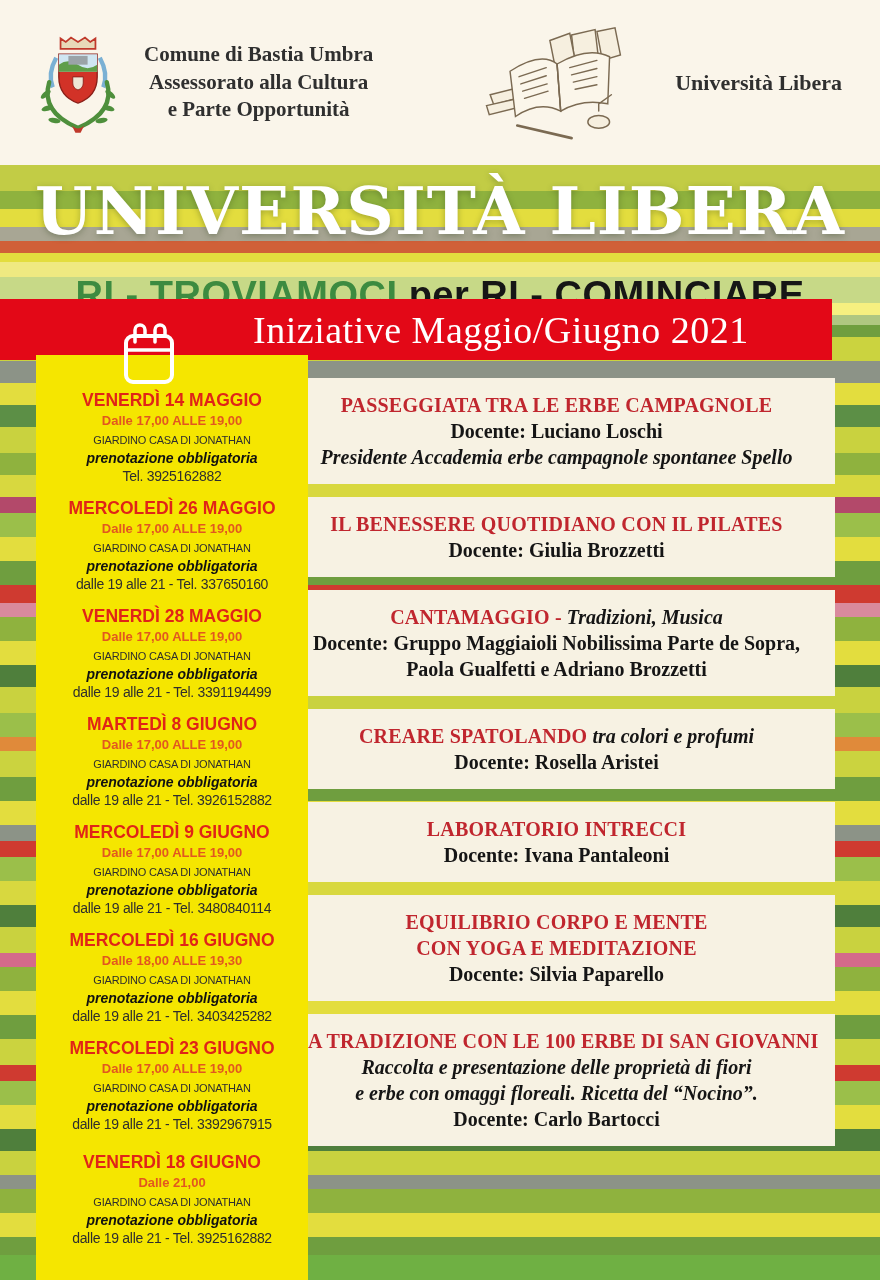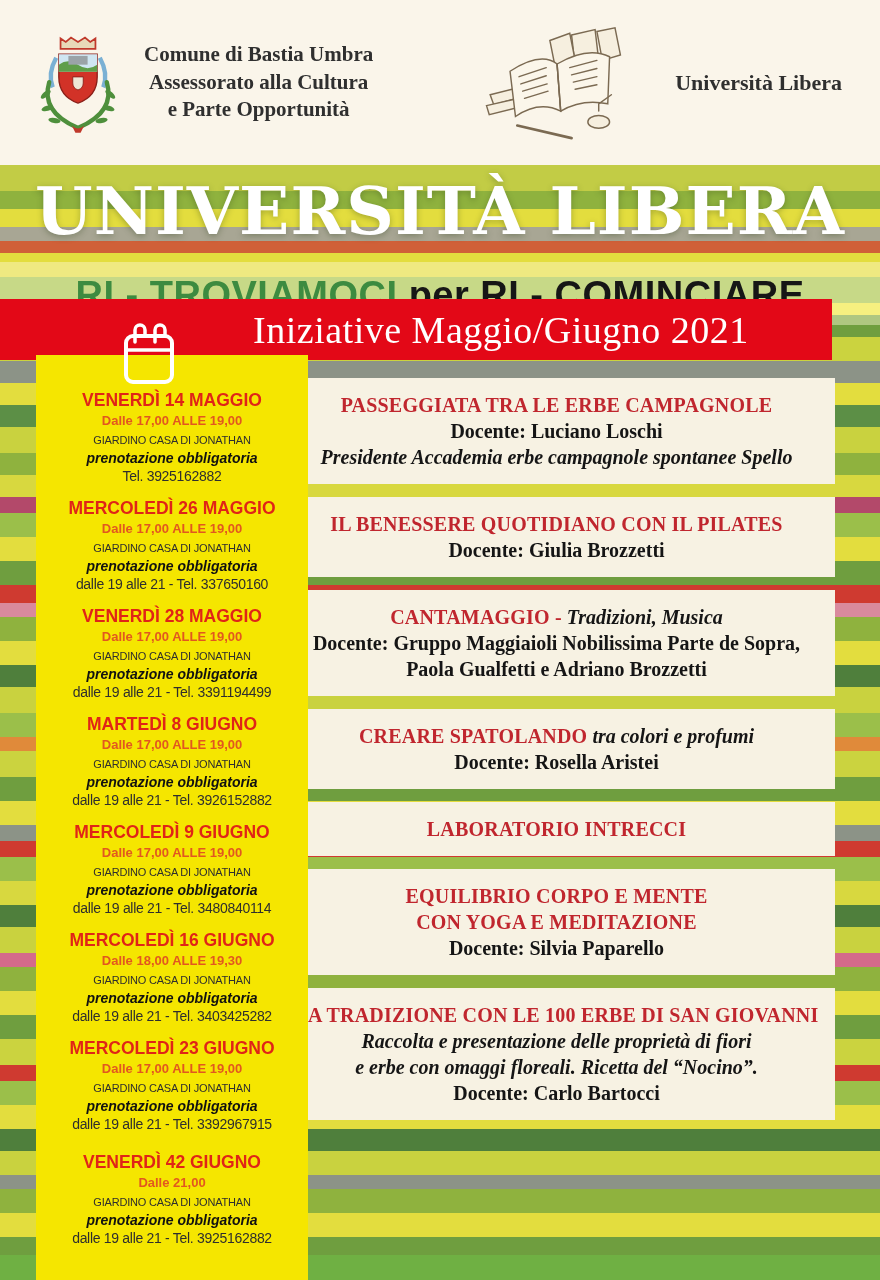--- a/index.html
+++ b/index.html
@@ -190,21 +190,21 @@
           <div class="s-tel">dalle 19 alle 21 - Tel. 3403425282</div>
         </div>
         <div class="sched-entry">
           <div class="s-day">MERCOLEDÌ 23 GIUGNO</div>
           <div class="s-time">Dalle 17,00 ALLE 19,00</div>
           <div class="s-venue">GIARDINO CASA DI JONATHAN</div>
           <div class="s-booking">prenotazione obbligatoria</div>
           <div class="s-tel">dalle 19 alle 21 - Tel. 3392967915</div>
         </div>
         <div class="sched-entry last">
-          <div class="s-day">VENERDÌ 42 GIUGNO</div>
+          <div class="s-day">VENERDÌ 18 GIUGNO</div>
           <div class="s-time">Dalle 21,00</div>
           <div class="s-venue">GIARDINO CASA DI JONATHAN</div>
           <div class="s-booking">prenotazione obbligatoria</div>
           <div class="s-tel">dalle 19 alle 21 - Tel. 3925162882</div>
         </div>
       </div>
   </aside>
 
   <main class="events" id="events-list">
       <div class="event-card">
@@ -220,20 +220,21 @@
         <div class="ev-line"><span class="t-red">CANTAMAGGIO -</span> <span class="t-italic">Tradizioni, Musica</span></div>
         <div class="ev-line"><span class="t-bold">Docente: Gruppo Maggiaioli Nobilissima Parte de Sopra,</span></div>
         <div class="ev-line"><span class="t-bold">Paola Gualfetti e Adriano Brozzetti</span></div>
       </div>
       <div class="event-card">
         <div class="ev-line"><span class="t-red">CREARE SPATOLANDO</span> <span class="t-italic">tra colori e profumi</span></div>
         <div class="ev-line"><span class="t-bold">Docente: Rosella Aristei</span></div>
       </div>
       <div class="event-card">
         <div class="ev-line"><span class="t-red">LABORATORIO INTRECCI</span></div>
+        <div class="ev-line"><span class="t-bold">Docente: Ivana Pantaleoni</span></div>
       </div>
       <div class="event-card">
         <div class="ev-line"><span class="t-red">EQUILIBRIO CORPO E MENTE</span></div>
         <div class="ev-line"><span class="t-red">CON YOGA E MEDITAZIONE</span></div>
         <div class="ev-line"><span class="t-bold">Docente: Silvia Paparello</span></div>
       </div>
       <div class="event-card">
         <div class="ev-line"><span class="t-red">LA TRADIZIONE CON LE 100 ERBE DI SAN GIOVANNI</span></div>
         <div class="ev-line"><span class="t-italic">Raccolta e presentazione delle proprietà di fiori</span></div>
         <div class="ev-line"><span class="t-italic">e erbe con omaggi floreali. Ricetta del “Nocino”.</span></div>

